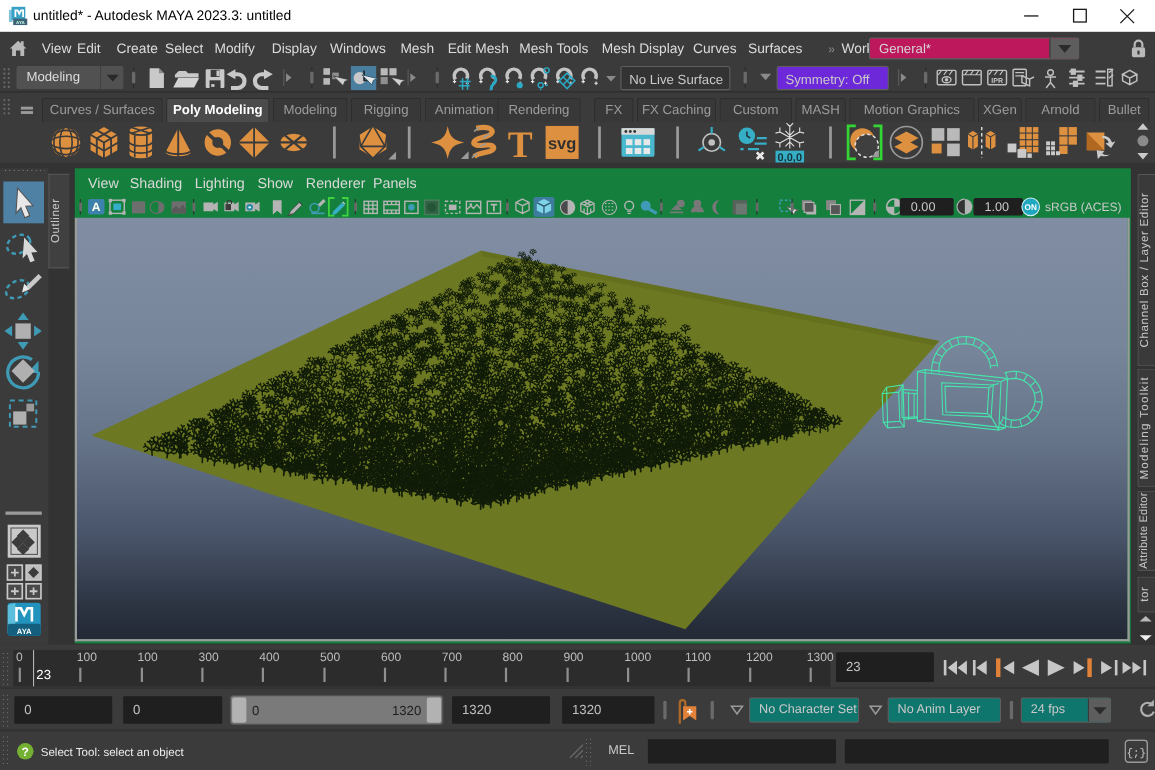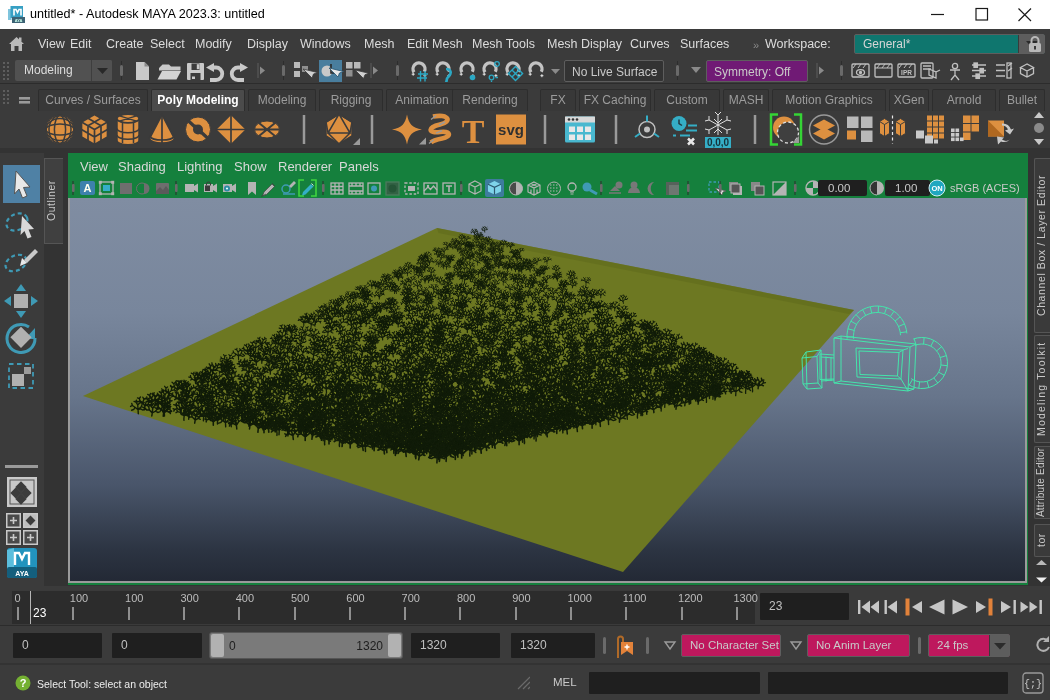--- a/index.html
+++ b/index.html
@@ -26,21 +26,21 @@
           background:linear-gradient(180deg,#808da2 0%,#78869c 30%,#67758b 52%,#49556a 75%,#2c3442 92%,#232935 100%); }
   .rightstrip { left:1029px; top:153px; width:21px; height:433px; background:#333; }
   .vtabR { position:absolute; left:5px; width:16px; background:#3a3a3a; border:1px solid #555; border-right:none; border-radius:2px 0 0 2px; }
   .timeslider { left:0; top:590px; width:1050px; height:35px; background:#3a3a3a; }
   .ruler { position:absolute; left:12px; top:591px; width:743px; height:33px; background:#2c2c2c; }
   .rlabel { position:absolute; top:1px; font-size:11px; color:#bdbdbd; }
   .rtick { position:absolute; top:16px; width:2px; height:13px; background:#8f8f8f; }
   .rangerow { left:0; top:625px; width:1050px; height:38px; background:#3b3b3b; border-top:1px solid #2c2c2c;}
   .helprow { left:0; top:663px; width:1050px; height:37px; background:#3b3b3b; border-top:2px solid #333; }
   .dfield { position:absolute; background:#1f1f1f; color:#c0c0c0; font-size:12px; border-radius:1px; }
-  .bfield { position:absolute; background:#be185d; border:1px solid #5e5e5e; color:#c9c9c9; font-size:11.5px; border-radius:2px; white-space:nowrap; }
+  .bfield { position:absolute; background:#0f766e; border:1px solid #5e5e5e; color:#c9c9c9; font-size:11.5px; border-radius:2px; white-space:nowrap; }
   .sep { position:absolute; width:1px; background:#2d2d2d; }
   .sephandle { position:absolute; width:3px; background:#6a6a6a; border-radius:2px; }
 </style></head>
 <body>
 <div id="app">
 
 <div class="abs titlebar"></div>
 <svg class="abs" style="left:8px;top:6px" width="17" height="17" viewBox="0 0 17 17">
   <rect x="0" y="3" width="3.5" height="11" fill="#7fc4dd"></rect>
   <rect x="2.5" y="0" width="12.5" height="12" fill="#37a0c4"></rect>
@@ -68,21 +68,21 @@
 <div class="menuitem" style="left:247px">Display</div>
 <div class="menuitem" style="left:300px">Windows</div>
 <div class="menuitem" style="left:364px">Mesh</div>
 <div class="menuitem" style="left:407px">Edit Mesh</div>
 <div class="menuitem" style="left:472px">Mesh Tools</div>
 <div class="menuitem" style="left:547px">Mesh Display</div>
 <div class="menuitem" style="left:630px">Curves</div>
 <div class="menuitem" style="left:680px">Surfaces</div>
 <div class="menuitem" style="left:753px;color:#8a8a8a;font-size:11px;top:39px">»</div>
 <div class="menuitem" style="left:765px;font-size:12.5px">Workspace:</div>
-<div class="abs" style="left:854px;top:34px;width:191px;height:20px;background:#0f766e;border:1px solid #5e5e5e;border-radius:2px;">
+<div class="abs" style="left:790px;top:34px;width:191px;height:20px;background:#be185d;border:1px solid #5e5e5e;border-radius:2px;">
   <div style="position:absolute;left:8px;top:2px;font-size:12px;color:#d6d6d6">General*</div>
   <div style="position:absolute;right:0;top:0;width:26px;height:18px;background:#5d5d5d;border-left:1px solid #3a3a3a;">
     <svg width="26" height="18">
           <path d="M7 6 L13 13 L19 6 Z" fill="#2b2b2b"></path>
         </svg></div>
 </div>
 <svg class="abs" style="left:1028px;top:35px" width="14" height="18" viewBox="0 0 14 18">
   <rect x="1" y="8" width="12" height="9" rx="1.5" fill="#b9b9b9"></rect>
   <path d="M3.5 8 V5.5 a3.5 3.5 0 0 1 7 0 V8" fill="none" stroke="#b9b9b9" stroke-width="2"></path>
   <rect x="6" y="11" width="2" height="3.5" fill="#3b3b3b"></rect>
@@ -200,21 +200,21 @@
  </g>
 </svg>
 <div class="bfield" style="left:564px;top:60px;width:100px;height:22px;background:#333">
       <span style="position:absolute;left:7px;top:4px;font-size:12px">No Live Surface</span>
     </div>
 <div class="sep" style="left:677px;top:61px;height:19px"></div>
     <div class="sephandle" style="left:676px;top:65px;height:11px"></div>
 <svg class="abs" style="left:690px;top:66px" width="12" height="10">
       <path d="M1 1 l5 6 5-6 z" fill="#8a8a8a"></path>
     </svg>
-<div class="bfield" style="left:706px;top:60px;width:102px;height:22px;background:#701a75">
+<div class="bfield" style="left:706px;top:60px;width:102px;height:22px;background:#6d28d9">
       <span style="position:absolute;left:7px;top:4px;font-size:12px">Symmetry: Off</span>
     </div>
 <svg class="abs" style="left:815px;top:62px" width="10" height="17" viewBox="0 0 10 17">
       <path d="M2 1 v15" stroke="#5e5e5e"></path>
       <path d="M4 4.5 l5 4 -5 4 z" fill="#8a8a8a"></path>
     </svg>
 <div class="sep" style="left:841px;top:61px;height:19px"></div>
     <div class="sephandle" style="left:840px;top:65px;height:11px"></div>
 <svg class="abs" style="left:851px;top:60px" width="199" height="22" viewBox="0 0 199 22">
  <g fill="none" stroke="#c0c0c0" stroke-width="1.3">

